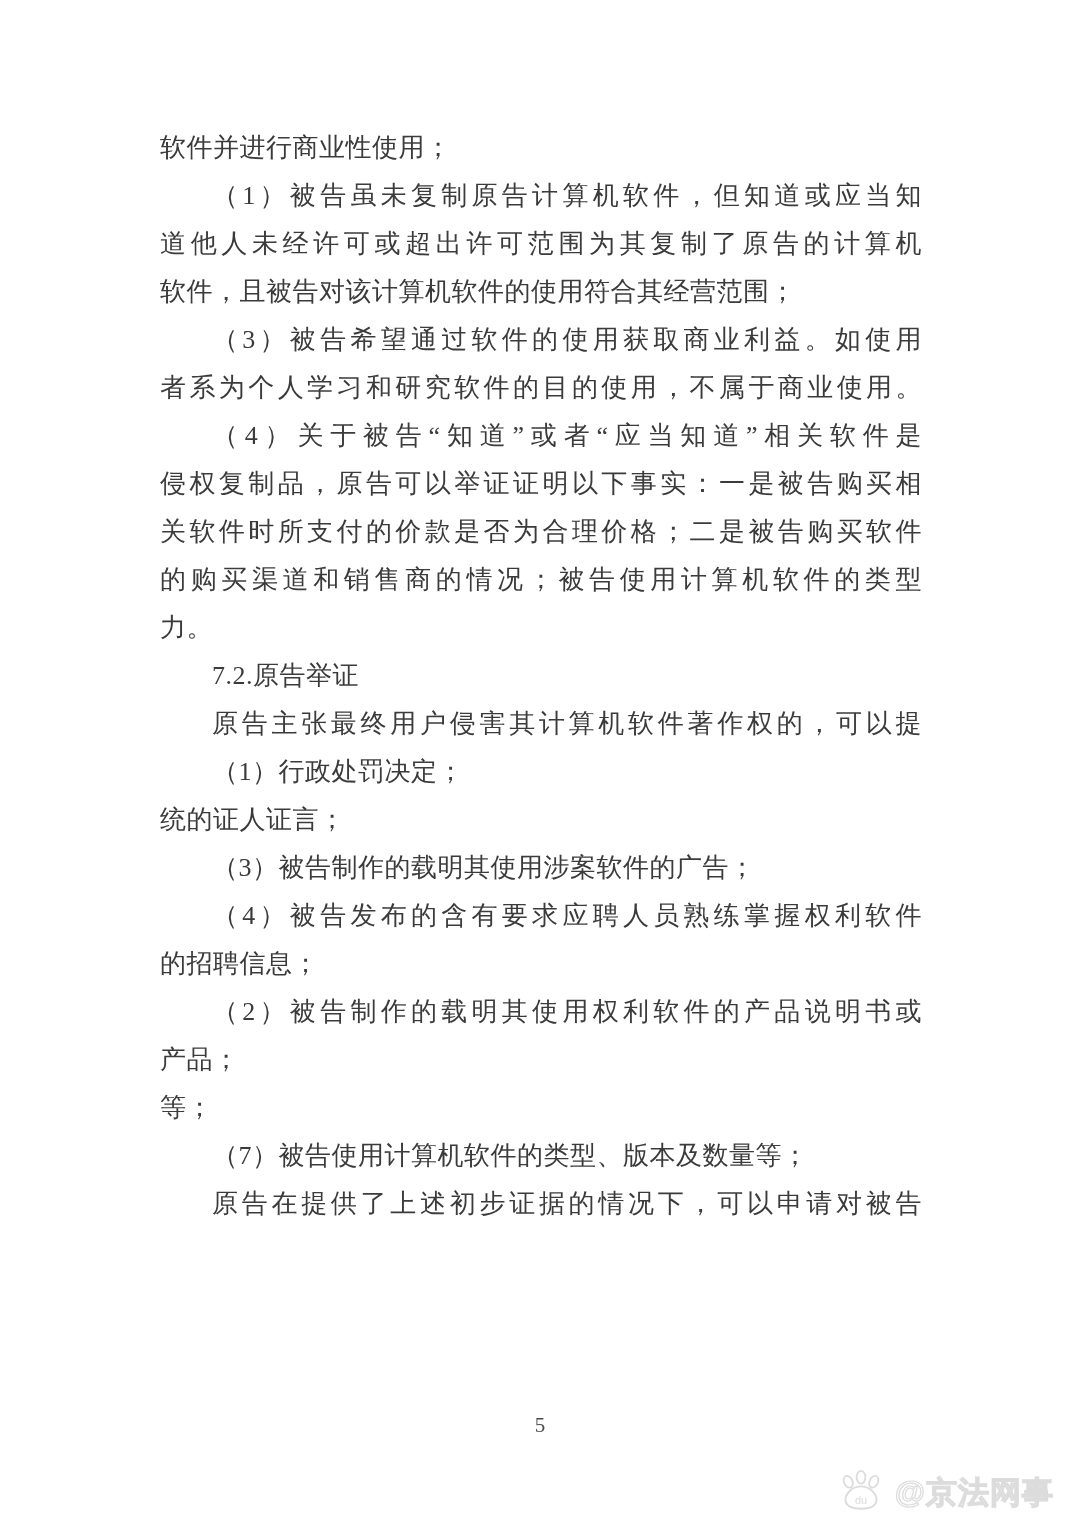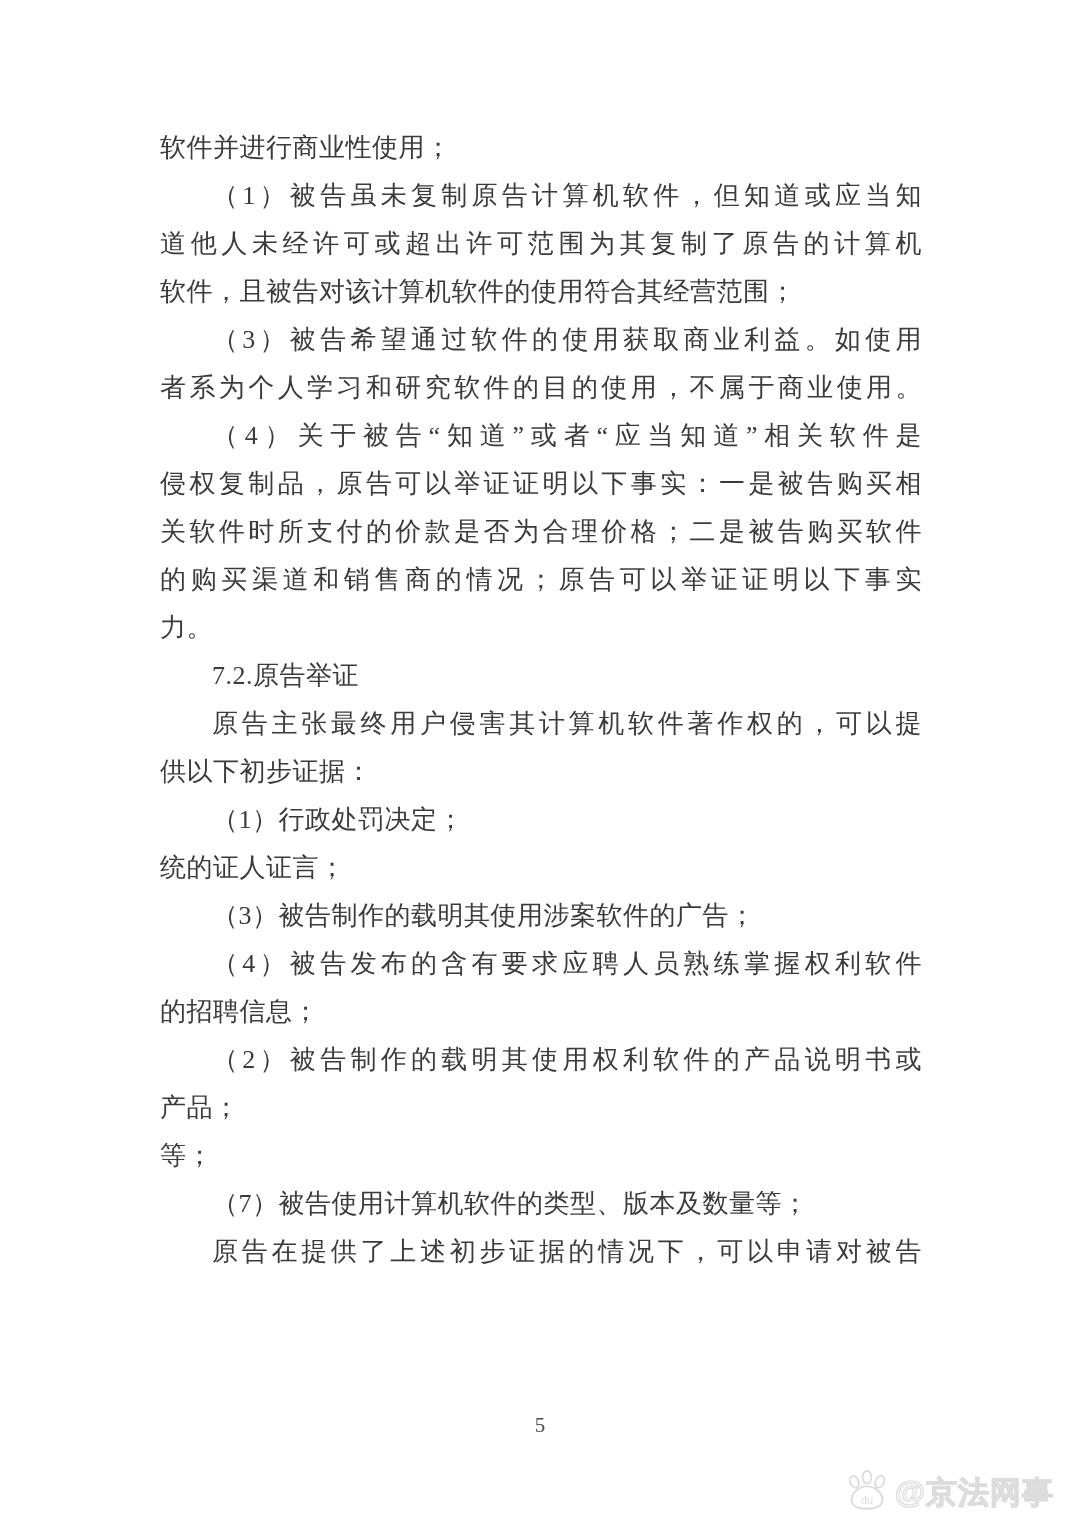--- a/index.html
+++ b/index.html
@@ -47,21 +47,21 @@
     font-size: 21px;
     color: #4a4a4a;
     font-family: "Liberation Serif", "DejaVu Serif", serif;
   }
   .watermark {
     position: absolute;
     right: 26px;
     bottom: 14px;
     display: flex;
     align-items: center;
-    gap: 5px;
+    gap: 11px;
   }
   .watermark-text {
     font-family: "Liberation Sans", "DejaVu Sans", sans-serif;
     font-size: 31px;
     font-weight: 700;
     color: #ffffff;
     -webkit-text-stroke: 1.2px #dcdcdc;
     text-shadow: 0 0 1px #e3e3e3;
     letter-spacing: 1px;
     margin-top: 6px;
@@ -76,25 +76,24 @@
   <div class="doc" id="doc-body">
       <div class="doc-line">软件并进行商业性使用；</div>
       <div class="doc-line indent justify">（1）被告虽未复制原告计算机软件，但知道或应当知</div>
       <div class="doc-line justify">道他人未经许可或超出许可范围为其复制了原告的计算机</div>
       <div class="doc-line">软件，且被告对该计算机软件的使用符合其经营范围；</div>
       <div class="doc-line indent justify">（3）被告希望通过软件的使用获取商业利益。如使用</div>
       <div class="doc-line justify">者系为个人学习和研究软件的目的使用，不属于商业使用。</div>
       <div class="doc-line indent justify">（4）关于被告“知道”或者“应当知道”相关软件是</div>
       <div class="doc-line justify">侵权复制品，原告可以举证证明以下事实：一是被告购买相</div>
       <div class="doc-line justify">关软件时所支付的价款是否为合理价格；二是被告购买软件</div>
-      <div class="doc-line justify">的购买渠道和销售商的情况；原告可以举证证明以下事实</div>
+      <div class="doc-line justify">的购买渠道和销售商的情况；被告使用计算机软件的类型</div>
       <div class="doc-line">力。</div>
       <div class="doc-line indent">7.2.原告举证</div>
       <div class="doc-line indent justify">原告主张最终用户侵害其计算机软件著作权的，可以提</div>
-      <div class="doc-line">供以下初步证据：</div>
       <div class="doc-line indent">（1）行政处罚决定；</div>
       <div class="doc-line">统的证人证言；</div>
       <div class="doc-line indent">（3）被告制作的载明其使用涉案软件的广告；</div>
       <div class="doc-line indent justify">（4）被告发布的含有要求应聘人员熟练掌握权利软件</div>
       <div class="doc-line">的招聘信息；</div>
       <div class="doc-line indent justify">（2）被告制作的载明其使用权利软件的产品说明书或</div>
       <div class="doc-line">产品；</div>
       <div class="doc-line">等；</div>
       <div class="doc-line indent">（7）被告使用计算机软件的类型、版本及数量等；</div>
       <div class="doc-line indent justify">原告在提供了上述初步证据的情况下，可以申请对被告</div>

